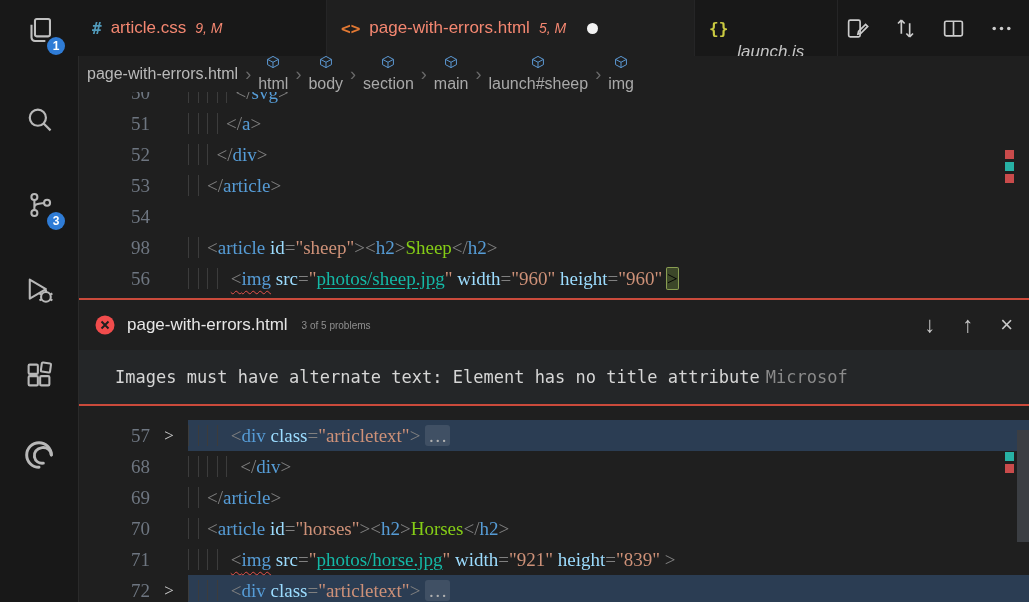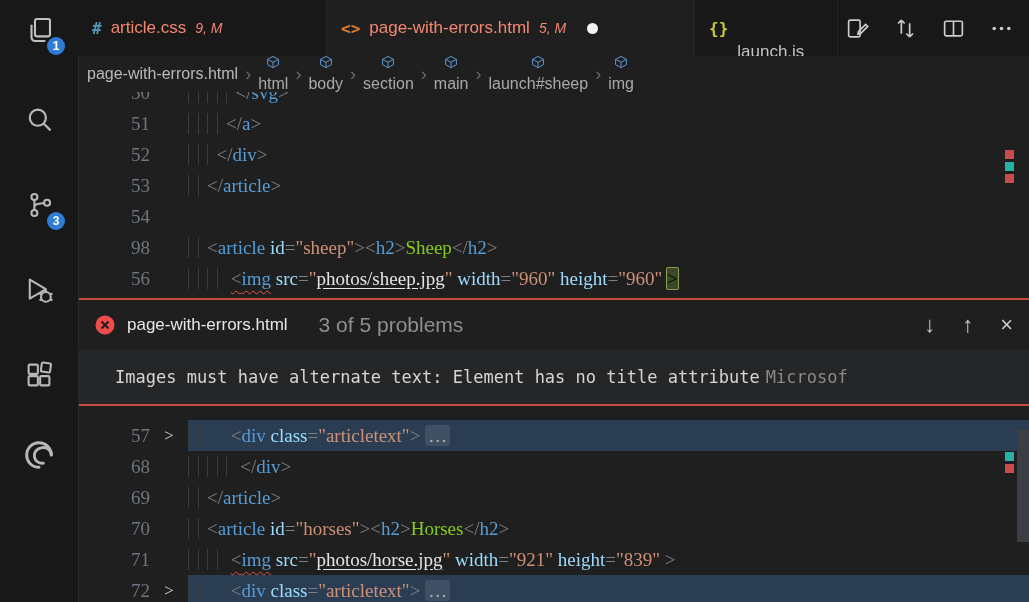--- a/index.html
+++ b/index.html
@@ -22,21 +22,21 @@
        font-size:17px;color:#f48771;box-sizing:border-box;cursor:pointer;white-space:nowrap;
        overflow:hidden;}
   .tab.active{background:#1f1f1f;}
   .ticon{font-family:"DejaVu Sans Mono",monospace;font-size:16px;font-weight:bold;flex:none;}
   .ticon.css{color:#519aba;}
   .ticon.html{color:#e37933;}
   .ticon.json{color:#cbcb41;}
   .t1{width:249px;}
   .t2{width:368px;}
   .t3{width:143px;}
-  .t3 .tlabel{color:#c5c5c5;margin-top:48px;}
+  .t3 .tlabel{color:#c5c5c5;font-style:italic;margin-top:48px;}
   .tdeco{font-size:14px;font-style:italic;}
   .dot{width:11px;height:11px;border-radius:50%;background:#f2f2f2;margin-left:12px;flex:none;}
   .editor-actions{margin-left:auto;display:flex;align-items:center;gap:20px;padding-right:14px;}
   .ea{width:28px;height:28px;display:flex;align-items:center;justify-content:center;cursor:pointer;}
 
   
   .breadcrumbs{position:absolute;left:78px;top:56px;width:951px;height:36px;background:#1f1f1f;
                display:flex;align-items:center;font-size:16px;color:#a9a9a9;z-index:8;
                padding-left:9px;box-sizing:border-box;white-space:nowrap;overflow:hidden;}
   .bc-item{display:flex;align-items:center;gap:6px;cursor:pointer;flex-direction:column;}
@@ -50,33 +50,33 @@
   .ln{width:72px;flex:none;text-align:right;color:#6e7681;}
   .fc{width:38px;flex:none;text-align:center;color:#cfcfcf;font-size:17px;cursor:pointer;}
   .lt{flex:1;white-space:pre;height:31px;line-height:31px;cursor:text;}
   .row.hl .lt{background:rgba(58,97,146,.45);}
   .ig{box-shadow:inset 1px 0 0 #3c3c3c;}
   .tk-p{color:#808080;}
   .tk-t{color:#569cd6;}
   .tk-a{color:#9cdcfe;}
   .tk-s{color:#ce9178;}
   .tk-x{color:#84cc16;}
-  .tk-sl{color:#e5e5e5;text-decoration:underline;text-underline-offset:3px;cursor:pointer;}
+  .tk-sl{color:#14b8a6;text-decoration:underline;text-underline-offset:3px;cursor:pointer;}
   .tk-sq{text-decoration-line:underline;text-decoration-style:wavy;text-decoration-color:#e5534b;
          text-decoration-thickness:1.3px;text-underline-offset:5px;}
   .tk-fold{color:#b0b0b0;background:rgba(255,255,255,.10);border-radius:3px;padding:0 3px;
            margin-left:5px;}
   .tk-bm{background:rgba(115,145,60,.35);box-shadow:0 0 0 1px rgba(165,190,95,.8);border-radius:1px;}
 
   
   .peek{position:absolute;left:78px;top:298px;width:951px;height:104px;background:#1f1f1f;
         border-top:2px solid #ca4a3b;border-bottom:2px solid #ca4a3b;z-index:6;}
   .peek-head{height:50px;display:flex;align-items:center;gap:11px;padding:0 16px;background:#1f1f1f;}
   .peek-title{color:#e6e6e6;font-size:17px;}
-  .peek-meta{color:#8f8f8f;font-size:21px;margin-left:20px;}
+  .peek-meta{color:#8f8f8f;font-size:10px;margin-left:3px;}
   .peek-actions{margin-left:auto;display:flex;gap:27px;color:#c8c8c8;font-size:22px;align-items:center;}
   .peek-actions span{cursor:pointer;line-height:1;}
   .peek-row{height:54px;display:flex;align-items:center;padding-left:37px;
             font-family:"DejaVu Sans Mono",monospace;font-size:17px;color:#d6d6d6;
             background:#242628;gap:6px;white-space:nowrap;overflow:hidden;cursor:pointer;}
   .peek-src{color:#8a8a8a;}
 
   
   .mk{position:absolute;width:9px;height:9px;right:15px;z-index:3;}
   .mk.red{background:#c94b4b;}

